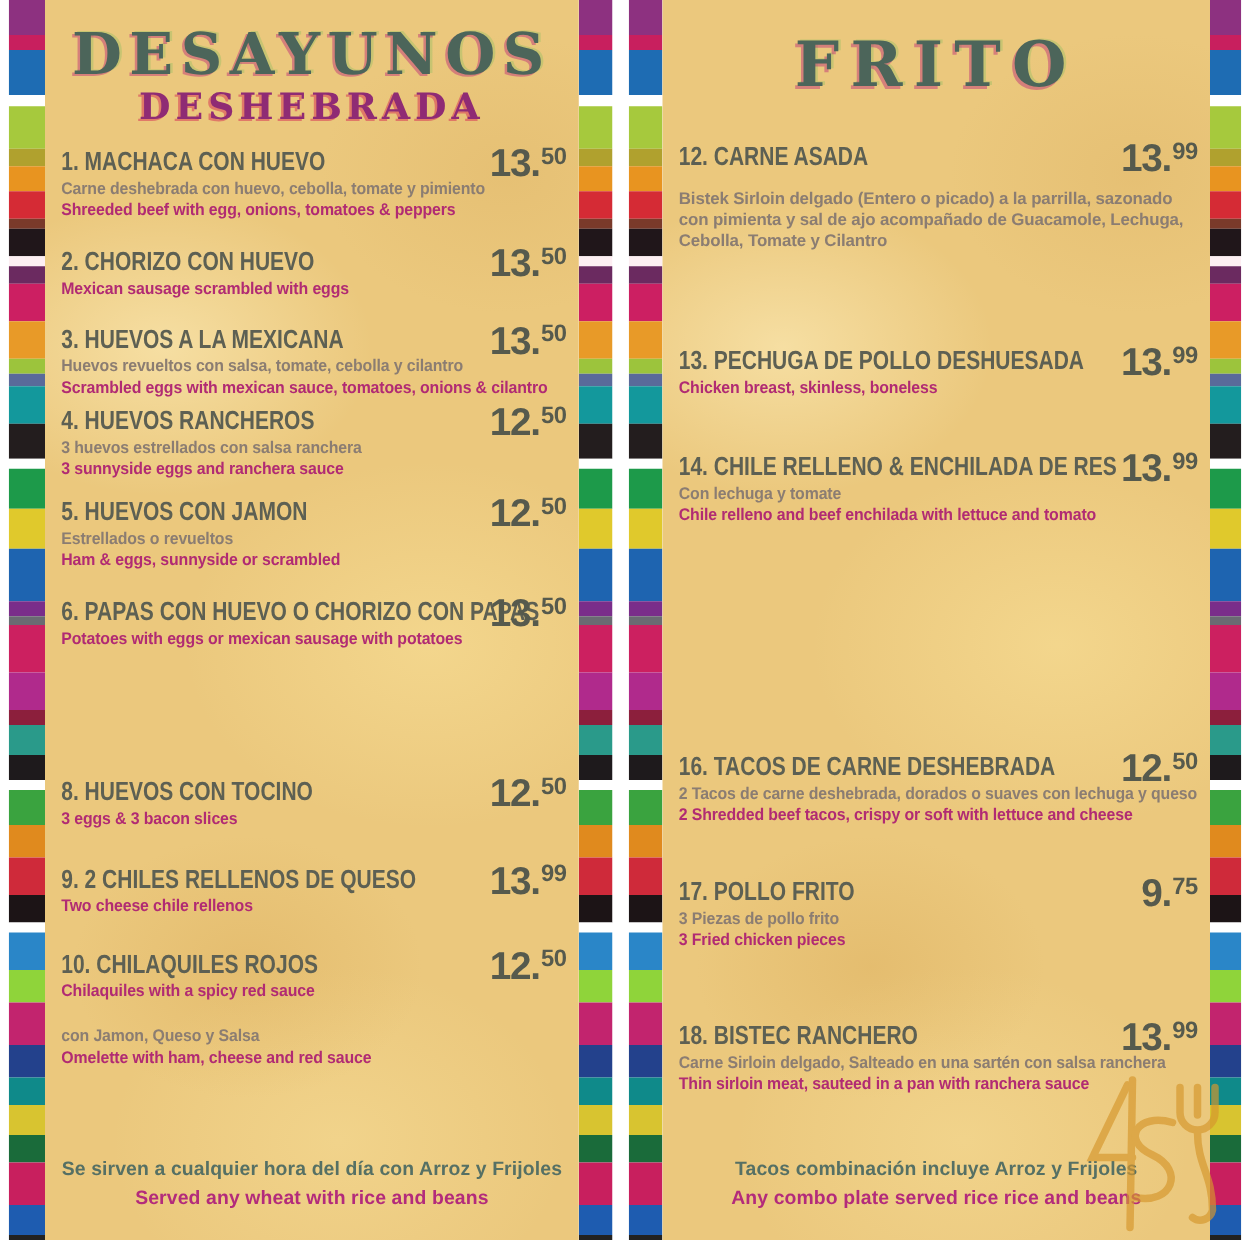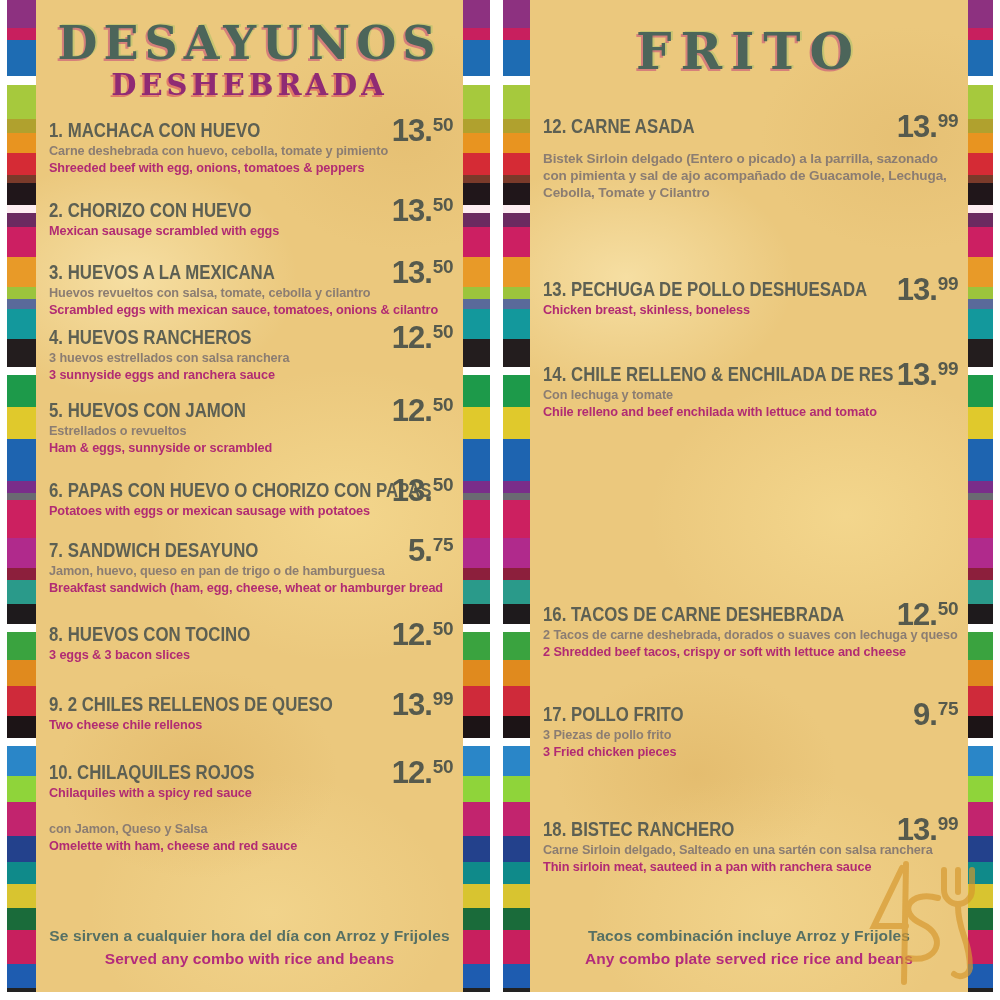--- a/index.html
+++ b/index.html
@@ -312,28 +312,20 @@
   </div>
 
   <div class="item" style="top:478px">
     <div class="item-head">
         <div class="item-title">6. PAPAS CON HUEVO O CHORIZO CON PAPAS</div>
       <div class="price"><span class="p-int">13</span><span class="p-dot">.</span><span class="p-dec">50</span></div>
       </div>
     <div class="desc en one">Potatoes with eggs or mexican sausage with potatoes</div>
   </div>
 
-  <div class="item" style="top:538px">
-    <div class="item-head">
-        <div class="item-title">7. SANDWICH DESAYUNO</div>
-      <div class="price"><span class="p-int">5</span><span class="p-dot">.</span><span class="p-dec">75</span></div>
-      </div>
-    <div class="desc es one">Jamon, huevo, queso en pan de trigo o de hamburguesa</div>
-    <div class="desc en one">Breakfast sandwich (ham, egg, cheese, wheat or hamburger bread</div>
-  </div>
 
   <div class="item" style="top:622px">
     <div class="item-head">
         <div class="item-title">8. HUEVOS CON TOCINO</div>
       <div class="price"><span class="p-int">12</span><span class="p-dot">.</span><span class="p-dec">50</span></div>
       </div>
     <div class="desc en one">3 eggs &amp; 3 bacon slices</div>
   </div>
 
   <div class="item" style="top:692px">
@@ -352,21 +344,21 @@
     <div class="desc en one">Chilaquiles with a spicy red sauce</div>
   </div>
 
   <div class="item" style="top:820px">
     <div class="desc es one">con Jamon, Queso y Salsa</div>
     <div class="desc en one">Omelette with ham, cheese and red sauce</div>
   </div>
 
   <div class="panel-footer">
     <div class="f-es">Se sirven a cualquier hora del día con Arroz y Frijoles</div>
-    <div class="f-en">Served any combo with rice and beans</div>
+    <div class="f-en">Served any wheat with rice and beans</div>
   </div>
 </div>
 
 <div class="panel" id="panelRight">
   <div class="panel-title">FRITO</div>
 
   <div class="item" style="top:114px">
     <div class="item-head">
         <div class="item-title">12. CARNE ASADA</div>
       <div class="price"><span class="p-int">13</span><span class="p-dot">.</span><span class="p-dec">99</span></div>

